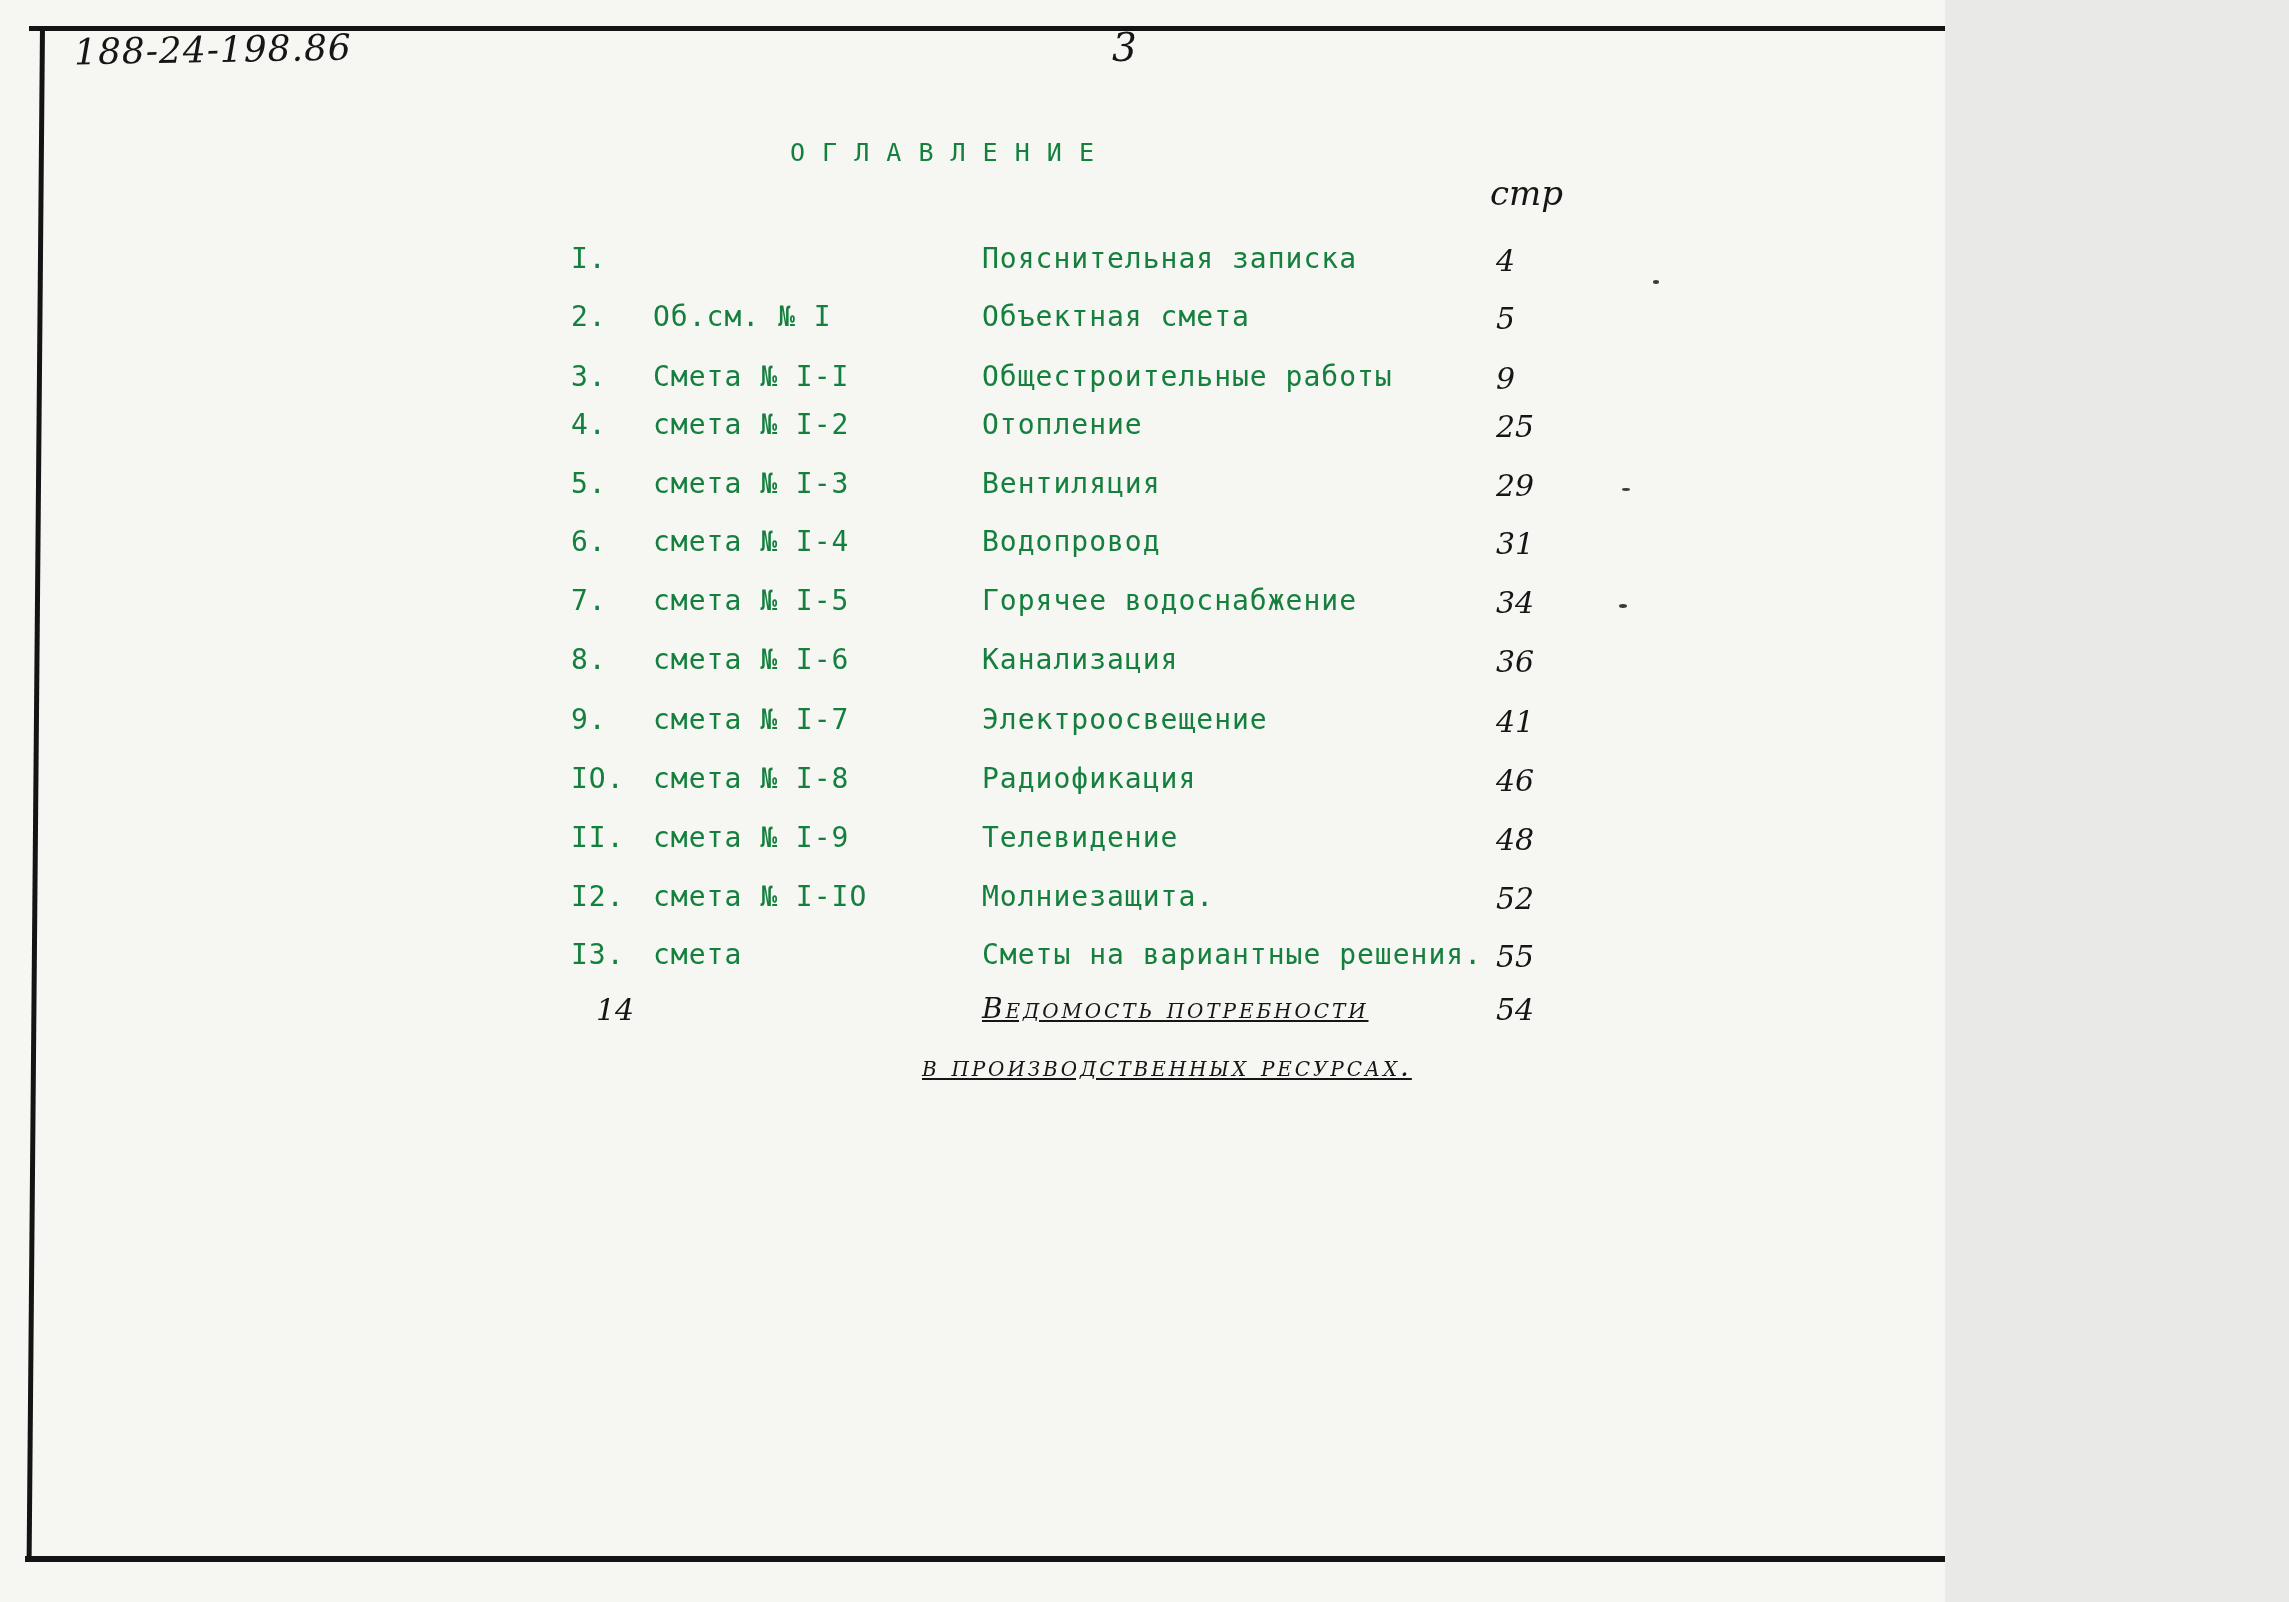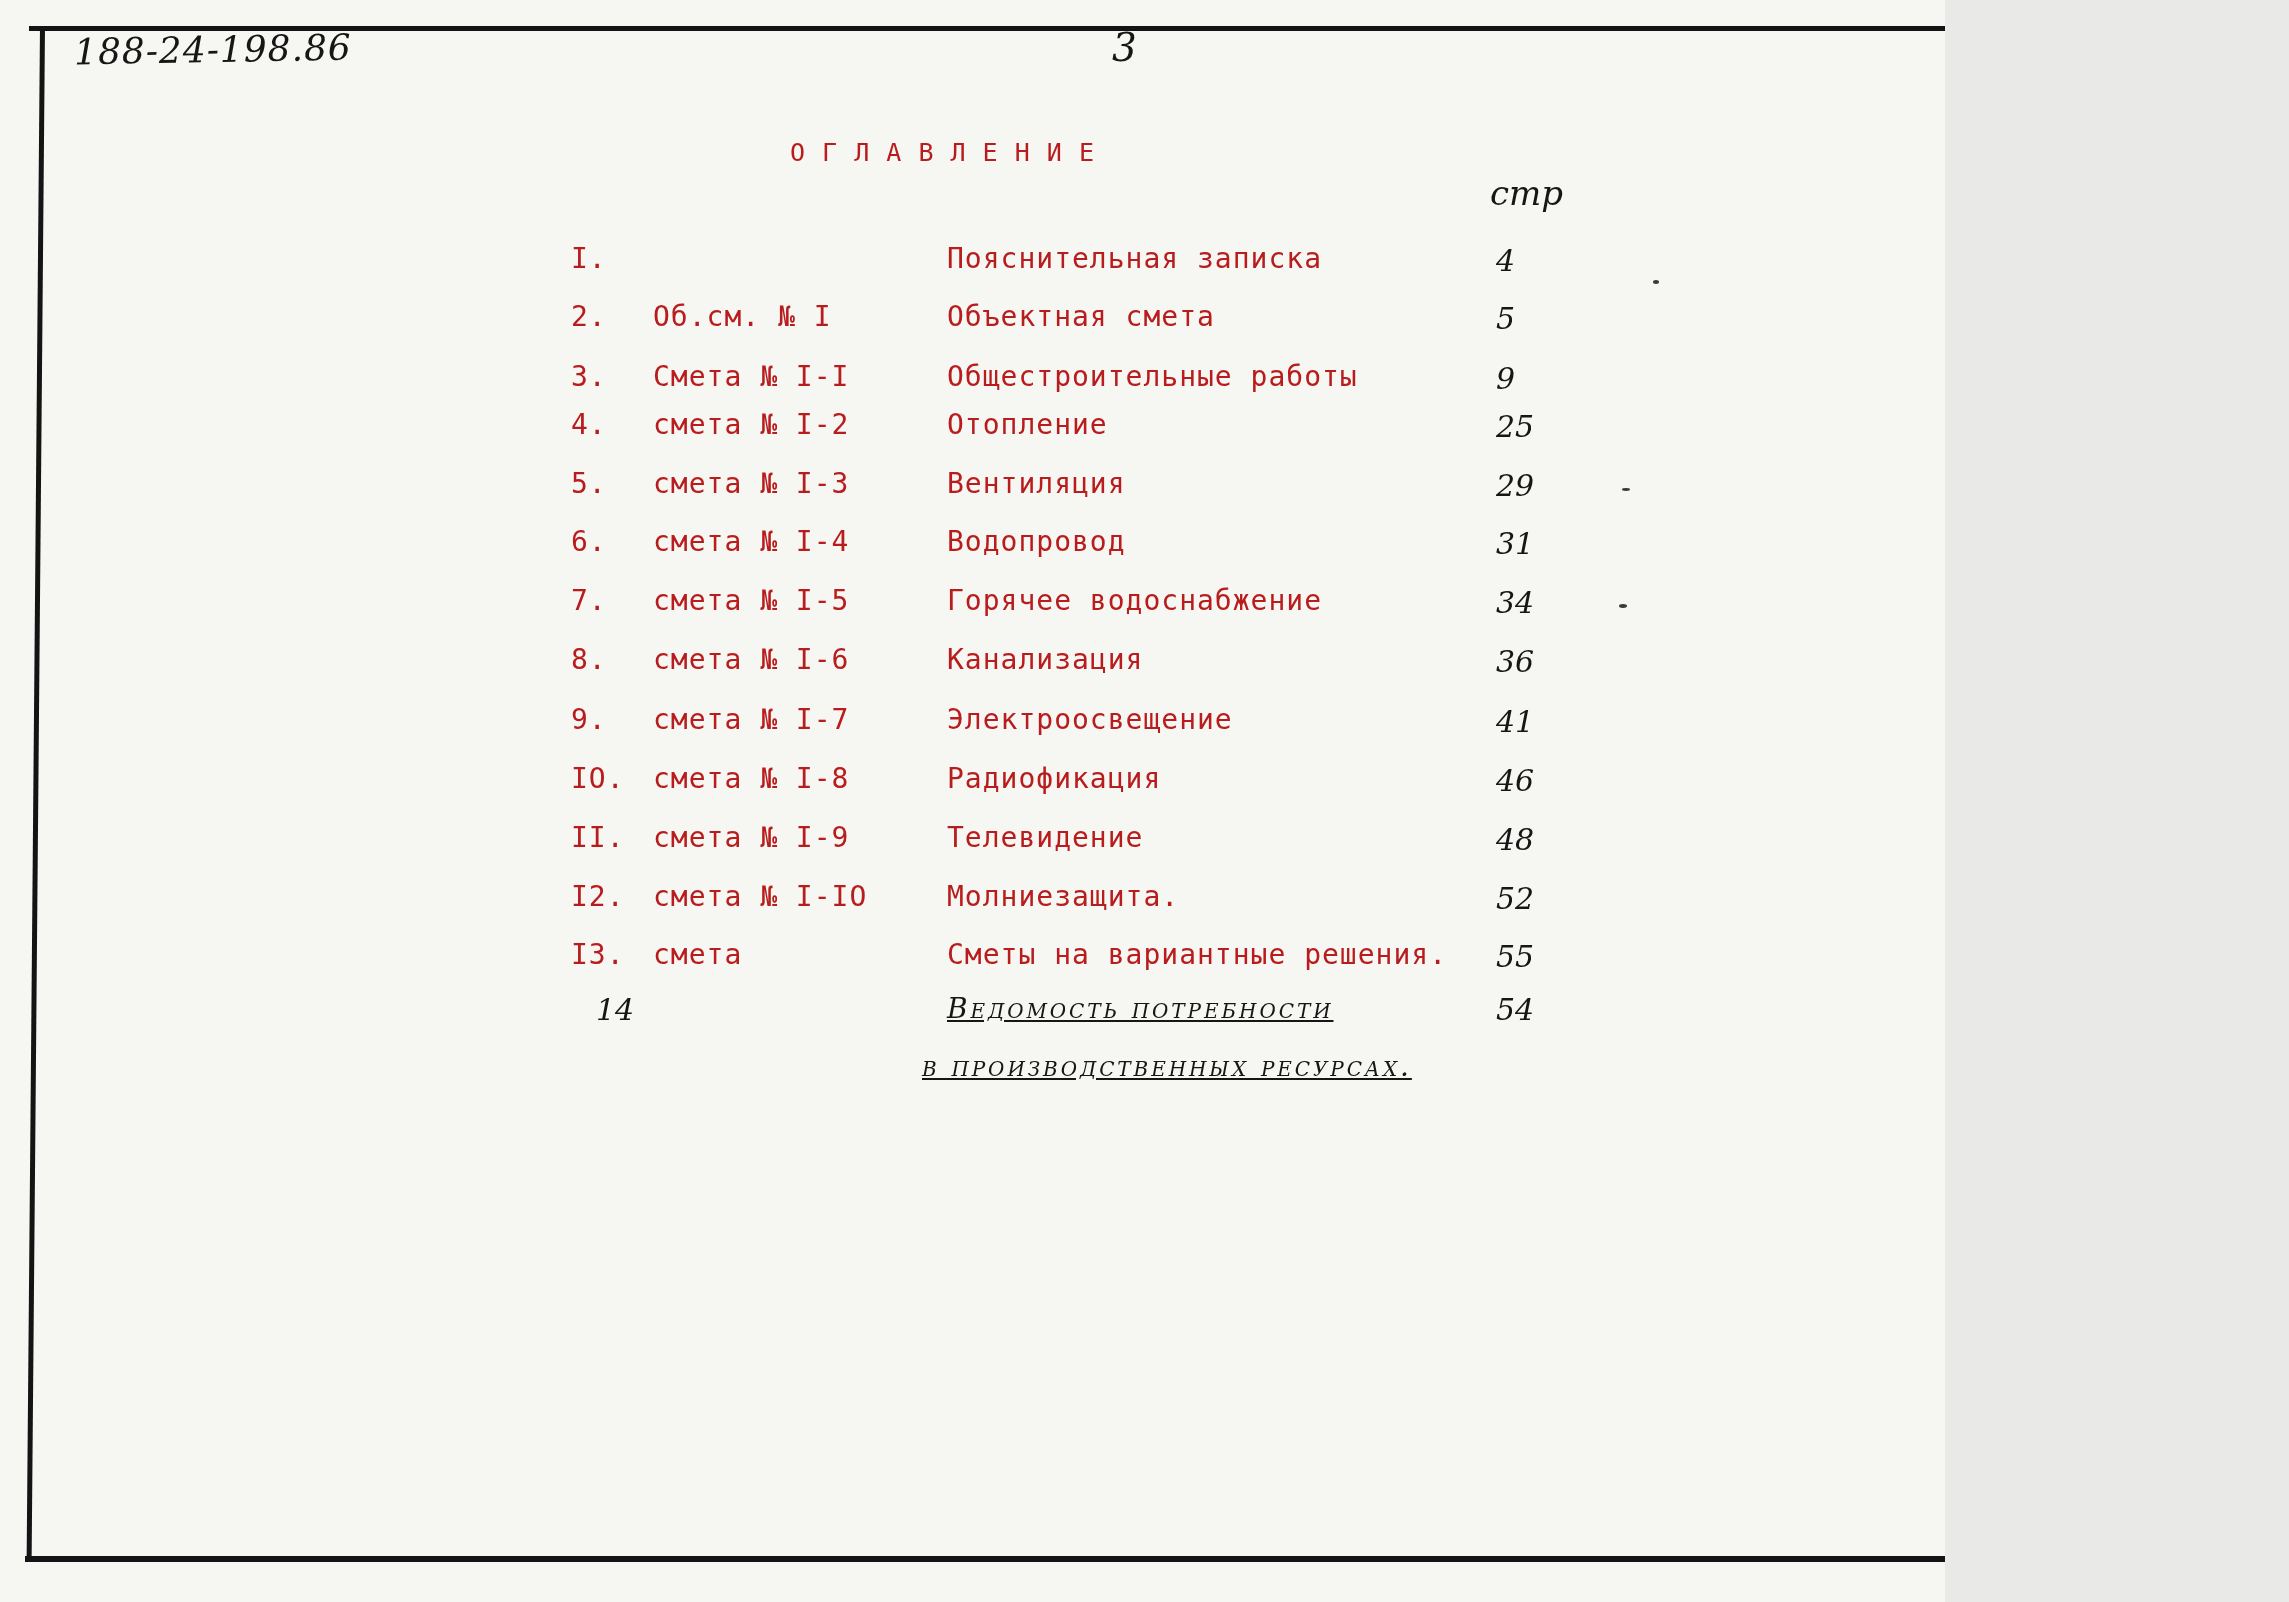--- a/index.html
+++ b/index.html
@@ -6,21 +6,21 @@
   .page{
     position:relative;
     width:1945px;height:1602px;
     background:#f6f6f3;
     overflow:hidden;
     color:#242424;
   }
   
   .typed{
     font-family:"DejaVu Sans Mono","Liberation Mono",monospace;
-    font-size:28px;line-height:1.15;letter-spacing:1px;color:#b91c1c;
+    font-size:28px;line-height:1.15;letter-spacing:1px;color:#15803d;
   }
   
   .hand{
     font-family:"DejaVu Serif","Liberation Serif",serif;
     font-style:italic;color:#161616;
   }
   .abs{position:absolute;white-space:pre;}
   
   .frame-line{position:absolute;background:#141414;}
   .frame-top{left:29px;top:26px;width:2240px;height:4.9px;}
@@ -33,21 +33,21 @@
   .sheet-num{left:1112px;top:25px;font-size:39px;}
   .archive-code{left:2102px;top:29px;font-size:37px;transform:rotate(3deg);}
   
   .main-title{left:790px;top:139px;font-size:25px;}
   .page-col-header{left:1490px;top:173px;font-size:34px;}
   
   .toc-row{position:absolute;left:0;width:100%;height:60px;}
   .toc-row span{position:absolute;top:0;white-space:pre;}
   .col-num{left:571px;}
   .col-doc{left:653px;}
-  .col-title{left:947px;}
+  .col-title{left:982px;}
   .col-page{left:1496px;font-size:30px;}
   .hw .col-num{left:596px;font-size:30px;}
   .hand-title{font-size:28px;letter-spacing:2.9px;font-variant:small-caps;text-decoration:underline;}
   .line2{left:922px !important;top:58px !important;}
   
   .speck{position:absolute;background:#3a3a3a;border-radius:50%;}
   .speck1{left:1653px;top:280px;width:5.8px;height:3.9px;}
   .speck2{left:1622px;top:488px;width:7.8px;height:2.9px;}
   .speck3{left:1619px;top:604px;width:7.8px;height:3.9px;}
 </style>

